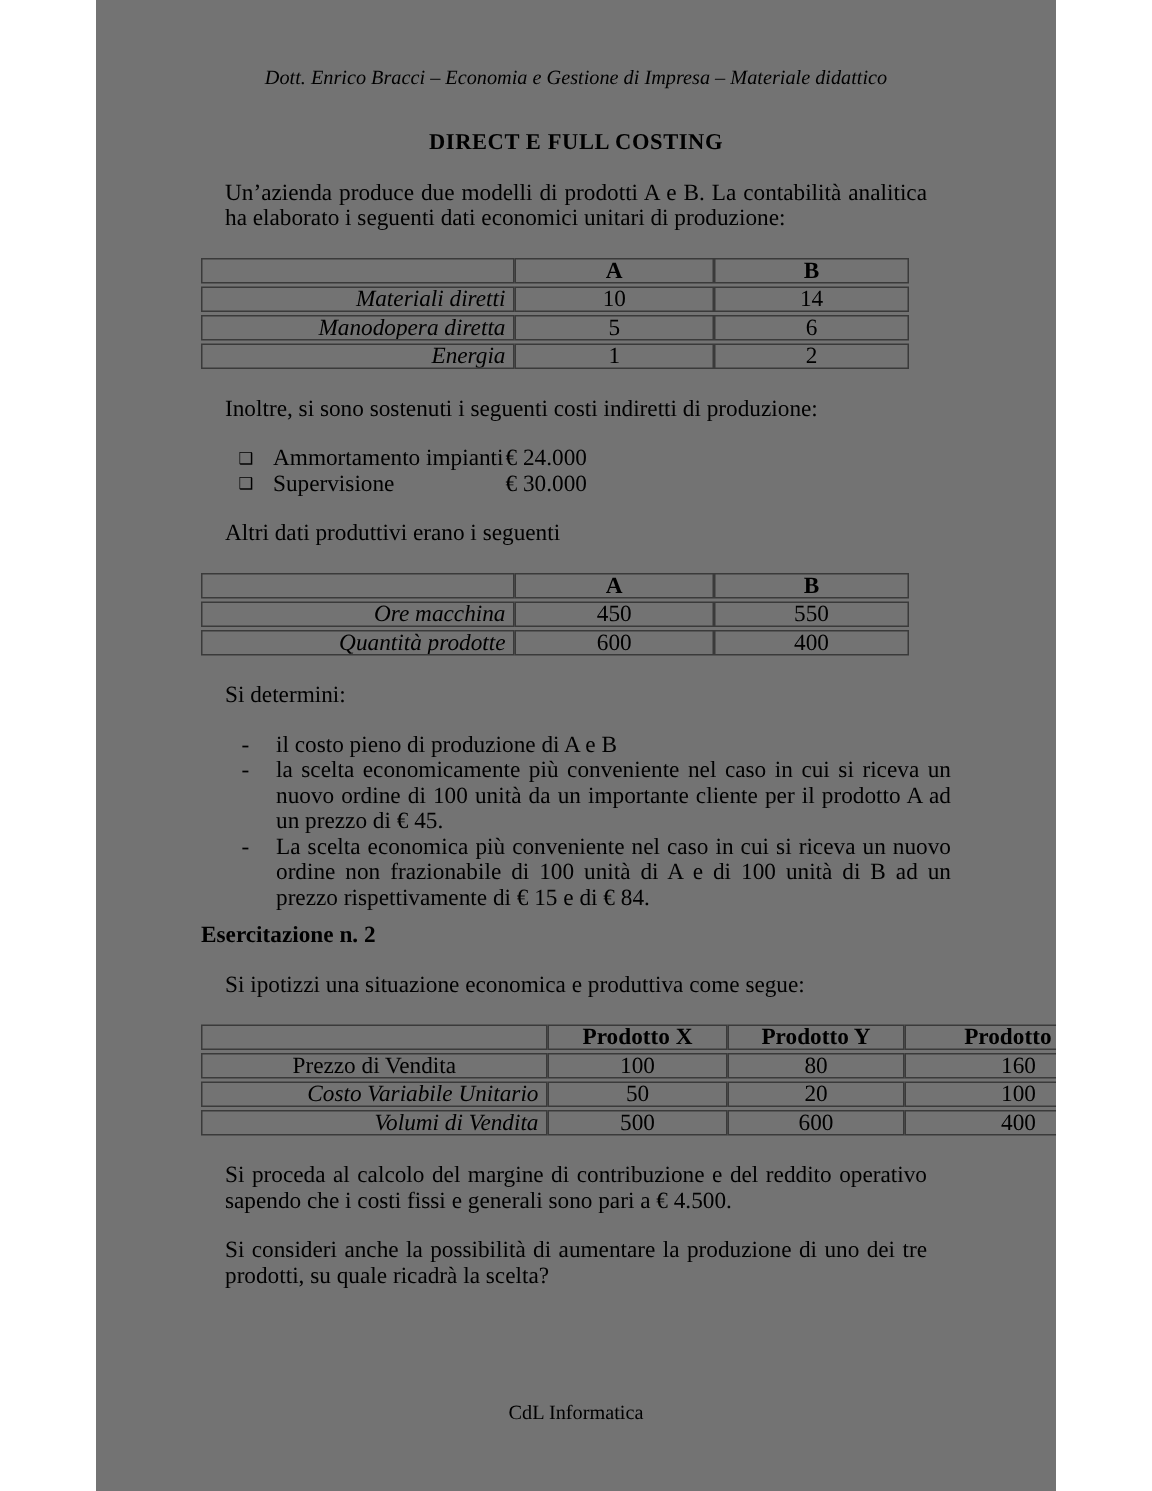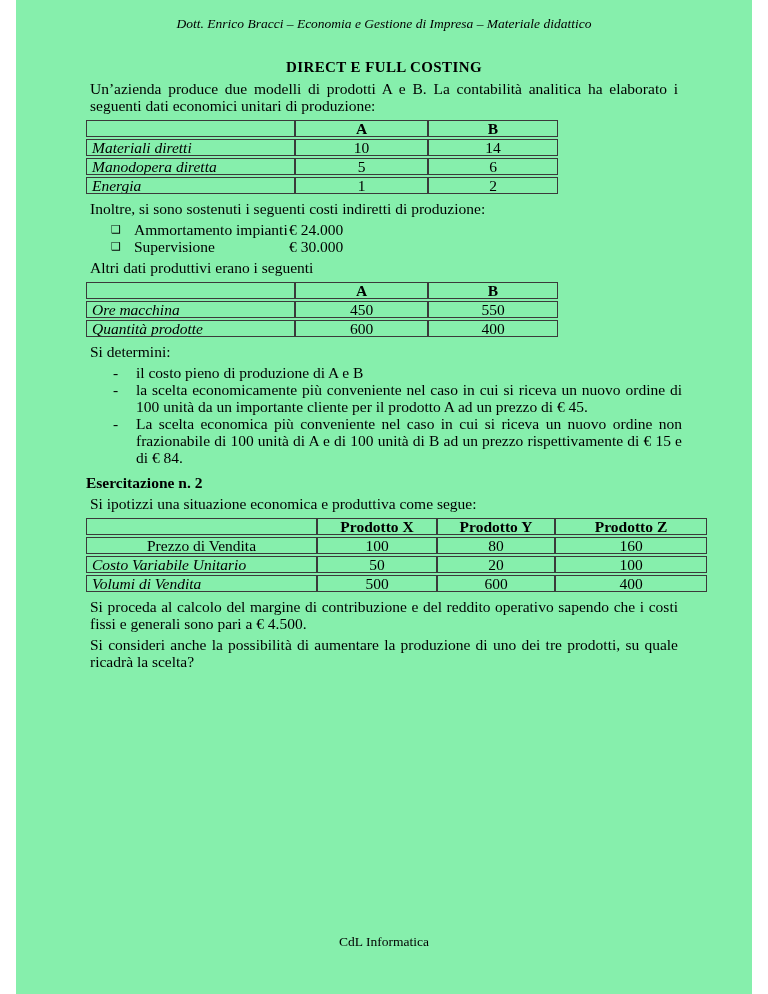--- a/index.html
+++ b/index.html
@@ -1,29 +1,29 @@
 <!DOCTYPE html>
 <html><head>
 <meta charset="utf-8">
 <style>
   * { box-sizing: border-box; }
   html, body { margin: 0; padding: 0; }
   body { background: #ffffff; }
 
   .page {
     position: relative;
-    width: 736px;
+    width: 640px;
     height: 994px;
     margin: 0 auto;
-    background: #86efac;
+    background: #737373;
     color: #000000;
     font-family: "Liberation Serif", serif;
     font-size: 15.5px;
     line-height: 17px;
-    padding: 16px 70px 0 70px;
+    padding: 44px 70px 0 70px;
     overflow: hidden;
   }
 
   .doc-header {
     text-align: center;
     font-style: italic;
     font-size: 13.5px;
     line-height: 16px;
   }
 
@@ -31,40 +31,40 @@
     text-align: center;
     font-weight: 700;
     font-size: 15px;
     letter-spacing: 0.4px;
     margin-top: 27px;
   }
 
   .sec-heading { font-weight: 700; margin-top: 16px; }
   .sec-heading.ex2 { margin-top: 8px; }
 
-  p.para { margin: 4px; text-align: justify; }
+  p.para { margin: 16px; text-align: justify; }
   .mt-sm { margin-top: 9px; }
   .mt-md { margin-top: 13px; }
   .mt-lg { margin-top: 14px; }
 
   table.grid {
     border-collapse: separate;
     border-spacing: 0 2px;
     table-layout: fixed;
     margin-top: 1px;
   }
   table.grid th, table.grid td {
     border: 1px solid #3a3a3a;
     padding: 0 5px;
     line-height: 15px;
     overflow: hidden;
     white-space: nowrap;
   }
   th.col-head { font-weight: 700; text-align: center; }
-  td.row-label { font-style: italic; text-align: left; }
+  td.row-label { font-style: italic; text-align: right; }
   td.row-label.plain { font-style: normal; text-align: center; }
   td.num { text-align: center; }
 
   .tbl-ab { width: 472px; }
   .tbl-ab col.c0 { width: 209px; }
   .tbl-ab col.c1 { width: 133px; }
   .tbl-ab col.c2 { width: 130px; }
 
   .tbl-prod { width: 621px; }
   .tbl-prod col.p0 { width: 231px; }

